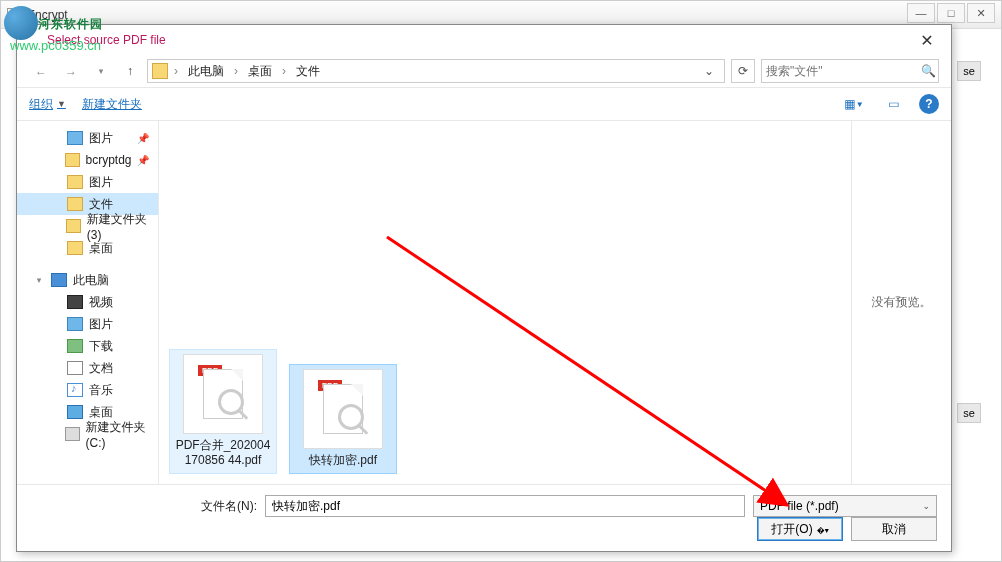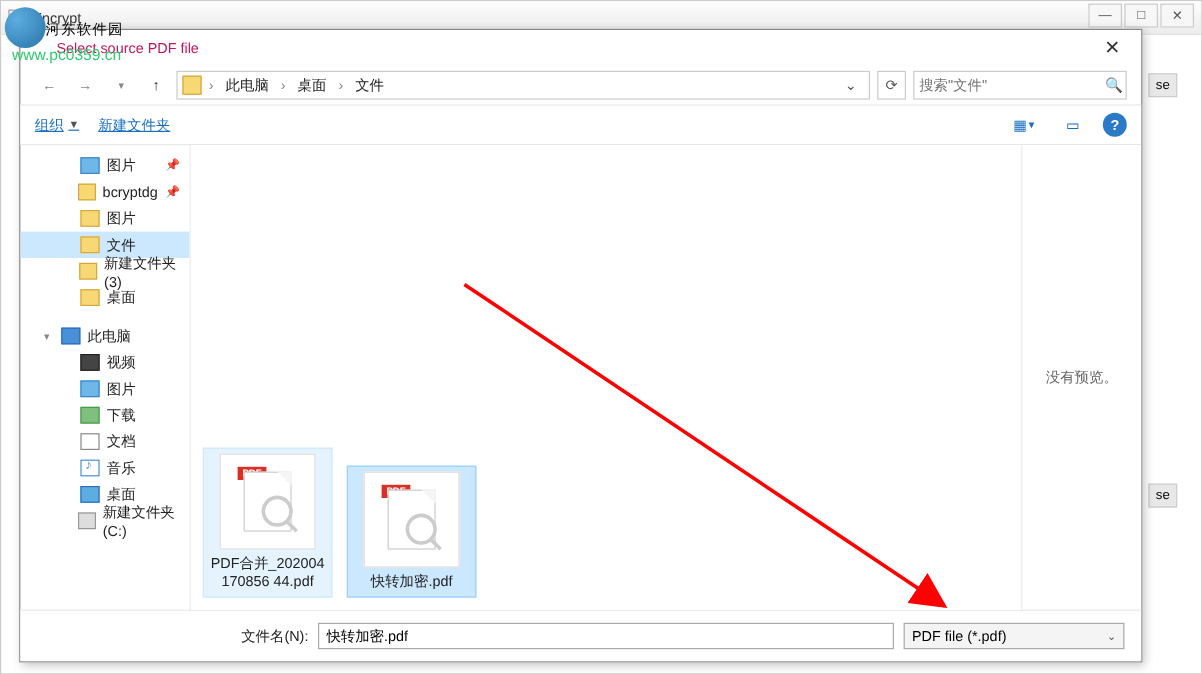--- a/index.html
+++ b/index.html
@@ -7,21 +7,21 @@
 .bg-window { position: absolute; top: 0; left: 0; right: 0; bottom: 0; background: #fff; border: 1px solid #ccc; }
 .bg-titlebar { height: 28px; background: linear-gradient(#fdfdfd,#ececec); border-bottom: 1px solid #ddd; display: flex; align-items: center; padding: 0 6px; }
 .bg-check { width: 14px; height: 14px; border: 1px solid #999; margin-right: 6px; }
 .bg-titlebar-title { font-size: 12px; color: #333; }
 .bg-winbtns { position: absolute; top: 2px; right: 6px; display: flex; gap: 2px; }
 .bg-winbtn { width: 28px; height: 20px; border: 1px solid #ccc; background: #f7f7f7; display: flex; align-items: center; justify-content: center; color: #555; font-size: 11px; }
 .bg-se { position: absolute; right: 20px; top: 60px; width: 24px; height: 20px; background: #e8e8e8; border: 1px solid #ccc; font-size: 11px; text-align: center; line-height: 18px; }
 .bg-se2 { position: absolute; right: 20px; top: 402px; width: 24px; height: 20px; background: #e8e8e8; border: 1px solid #ccc; font-size: 11px; text-align: center; line-height: 18px; }
 
 .watermark { position: absolute; top: 6px; left: 4px; z-index: 100; pointer-events: none; }
-.wm-line1 { font-size: 20px; font-weight: normal; color: #000000; letter-spacing: 1px; }
+.wm-line1 { font-size: 20px; font-weight: bold; color: #15803d; letter-spacing: 1px; }
 .wm-line1 .wm-icon { display: inline-block; width: 34px; height: 34px; border-radius: 50%; background: radial-gradient(circle at 30% 30%, #5dade2, #2874a6); color: #f39c12; vertical-align: middle; position: relative; }
 .wm-line2 { font-size: 13px; color: #2ecc71; font-family: Arial; margin-top: -2px; margin-left: 6px; }
 
 .dialog { position: absolute; top: 24px; left: 16px; width: 936px; height: 528px; background: #fff; border: 1px solid #888; box-shadow: 2px 2px 8px rgba(0,0,0,.25); z-index: 10; display: flex; flex-direction: column; }
 .dlg-title { height: 30px; display: flex; align-items: center; padding: 0 10px; }
 .dlg-title-text { font-size: 12px; color: #be185d; flex: 1; margin-left: 20px;}
 .dlg-close { width: 28px; height: 28px; display: flex; align-items: center; justify-content: center; font-size: 16px; color: #333; cursor: pointer; }
 
 .addr-row { height: 32px; display: flex; align-items: center; padding: 4px 12px; gap: 6px; }
 .nav-btn { width: 24px; height: 24px; border-radius: 3px; display: flex; align-items: center; justify-content: center; color: #888; }
@@ -255,20 +255,27 @@
 
   <div class="footer">
     <div class="fn-row">
       <span class="fn-label">文件名(N):</span>
       <input class="fn-input" value="快转加密.pdf" style="">
       <div class="ft-select">
         <span>PDF file (*.pdf)</span>
         <span style="font-size:9px;color:#555;">⌄</span>
       </div>
     </div>
+    <div class="btn-row">
+      <div class="btn primary">
+          <span>打开(O)</span> 
+          <span style="font-size:8px;margin-left:4px;">�▾</span>
+        </div>
+      <div class="btn">取消</div>
+    </div>
   </div>
 
   <svg class="arrow-svg" width="936" height="528">
     <defs>
         <marker id="ah" markerWidth="12" markerHeight="12" refX="9" refY="5" orient="auto">
       <path d="M0,0 L10,5 L0,10 Z" fill="#ff0000"></path>
         </marker>
       </defs>
     <line x1="370" y1="212" x2="770" y2="480" stroke="#ff0000" stroke-width="3" marker-end="url(#ah)"></line>
   </svg>

